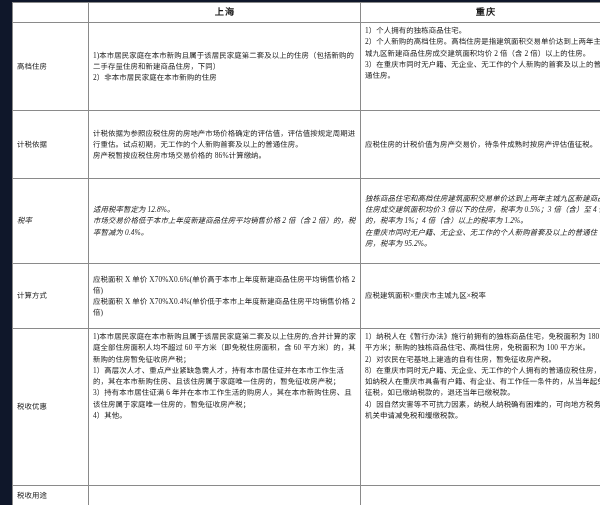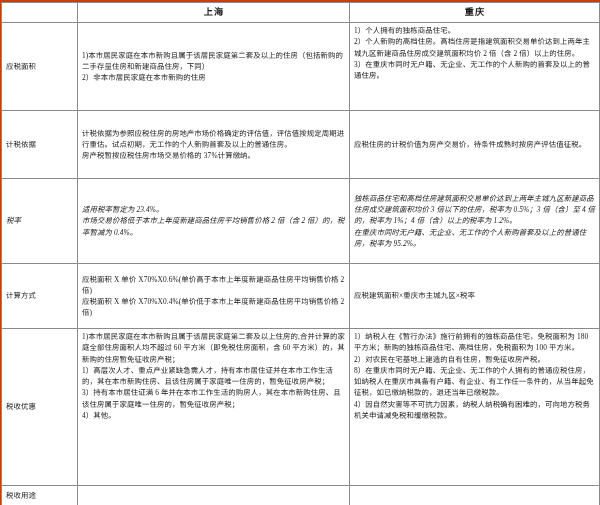--- a/index.html
+++ b/index.html
@@ -12,22 +12,22 @@
     width: 600px;
     height: 505px;
     overflow: hidden;
     font-family: "Liberation Serif", "DejaVu Serif", serif;
     color: #1a1a1a;
   }
   .sheet {
     width: 600px;
     height: 505px;
     box-sizing: border-box;
-    padding: 2px 1px 1px 1px;
-    background: #c2410c;
+    padding: 2px 1px 1px 12px;
+    background: #0f172a;
   }
   table.cmp {
     border-collapse: collapse;
     width: 598px;
     table-layout: fixed;
     background: #ffffff;
   }
   table.cmp col.c-label { width: 76px; }
   table.cmp col.c-sh    { width: 272px; }
   table.cmp col.c-cq    { width: 250px; }
@@ -93,47 +93,47 @@
       <tr>
         <th class="head-blank"></th>
         <th class="head-city">上海</th>
         <th class="head-city">重庆</th>
       </tr>
     </thead>
     <tbody>
 
 
       <tr class="r-subject">
-        <td class="rowlabel">应税面积</td>
+        <td class="rowlabel">高档住房</td>
         <td class="cell mid">
           <p>1)本市居民家庭在本市新购且属于该居民家庭第二套及以上的住房（包括新购的二手存量住房和新建商品住房，下同）</p>
           <p>2）非本市居民家庭在本市新购的住房</p>
         </td>
         <td class="cell top">
           <p>1）个人拥有的独栋商品住宅。</p>
           <p>2）个人新购的高档住房。高档住房是指建筑面积交易单价达到上两年主城九区新建商品住房成交建筑面积均价 2 倍（含 2 倍）以上的住房。</p>
           <p>3）在重庆市同时无户籍、无企业、无工作的个人新购的首套及以上的普通住房。</p>
         </td>
       </tr>
 
       <tr class="r-basis">
         <td class="rowlabel">计税依据</td>
         <td class="cell mid">
           <p>计税依据为参照应税住房的房地产市场价格确定的评估值，评估值按规定周期进行重估。试点初期，无工作的个人新购首套及以上的普通住房。</p>
-          <p>房产税暂按应税住房市场交易价格的 37%计算缴纳。</p>
+          <p>房产税暂按应税住房市场交易价格的 86%计算缴纳。</p>
         </td>
         <td class="cell mid">
           <p>应税住房的计税价值为房产交易价，待条件成熟时按房产评估值征税。</p>
         </td>
       </tr>
 
       <tr class="r-rate">
         <td class="rowlabel">税率</td>
         <td class="cell mid">
-          <p>适用税率暂定为 23.4%。</p>
+          <p>适用税率暂定为 12.8%。</p>
           <p>市场交易价格低于本市上年度新建商品住房平均销售价格 2 倍（含 2 倍）的，税率暂减为 0.4%。</p>
         </td>
         <td class="cell mid">
           <p>独栋商品住宅和高档住房建筑面积交易单价达到上两年主城九区新建商品住房成交建筑面积均价 3 倍以下的住房，税率为 0.5%；3 倍（含）至 4 倍的，税率为 1%；4 倍（含）以上的税率为 1.2%。</p>
           <p>在重庆市同时无户籍、无企业、无工作的个人新购首套及以上的普通住房，税率为 95.2%。</p>
         </td>
       </tr>
 
       <tr class="r-calc">
         <td class="rowlabel">计算方式</td>

